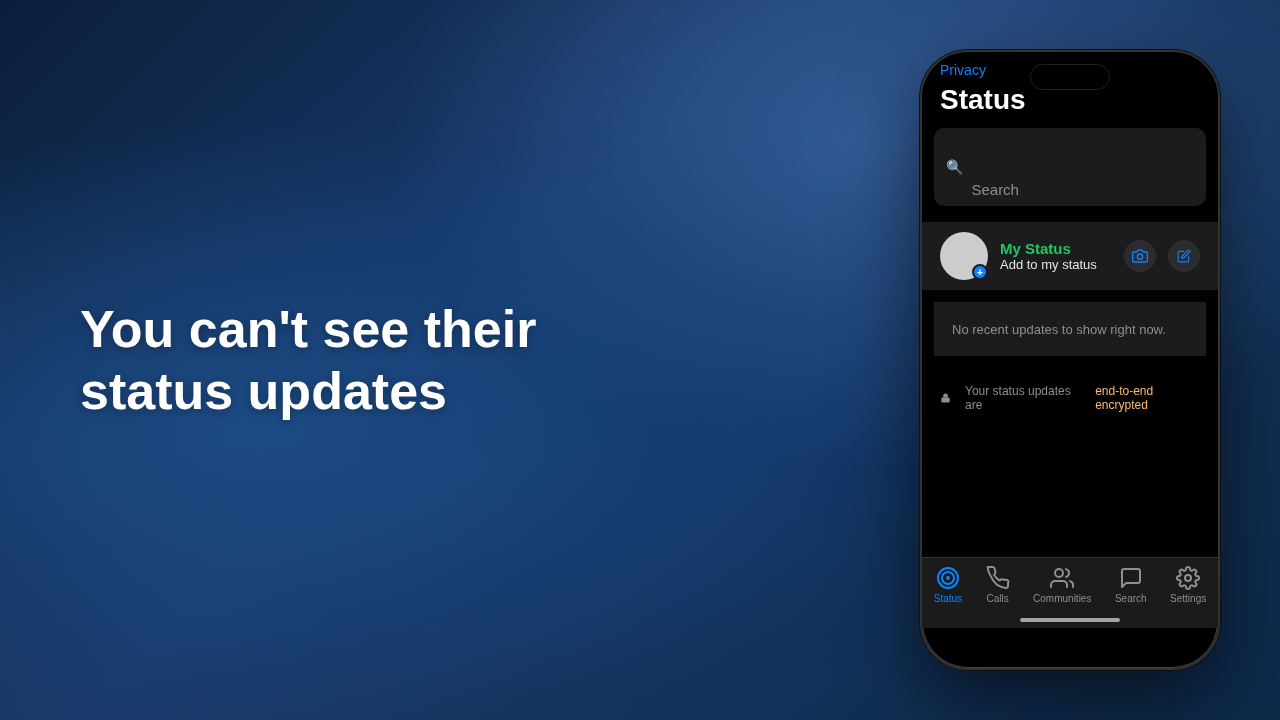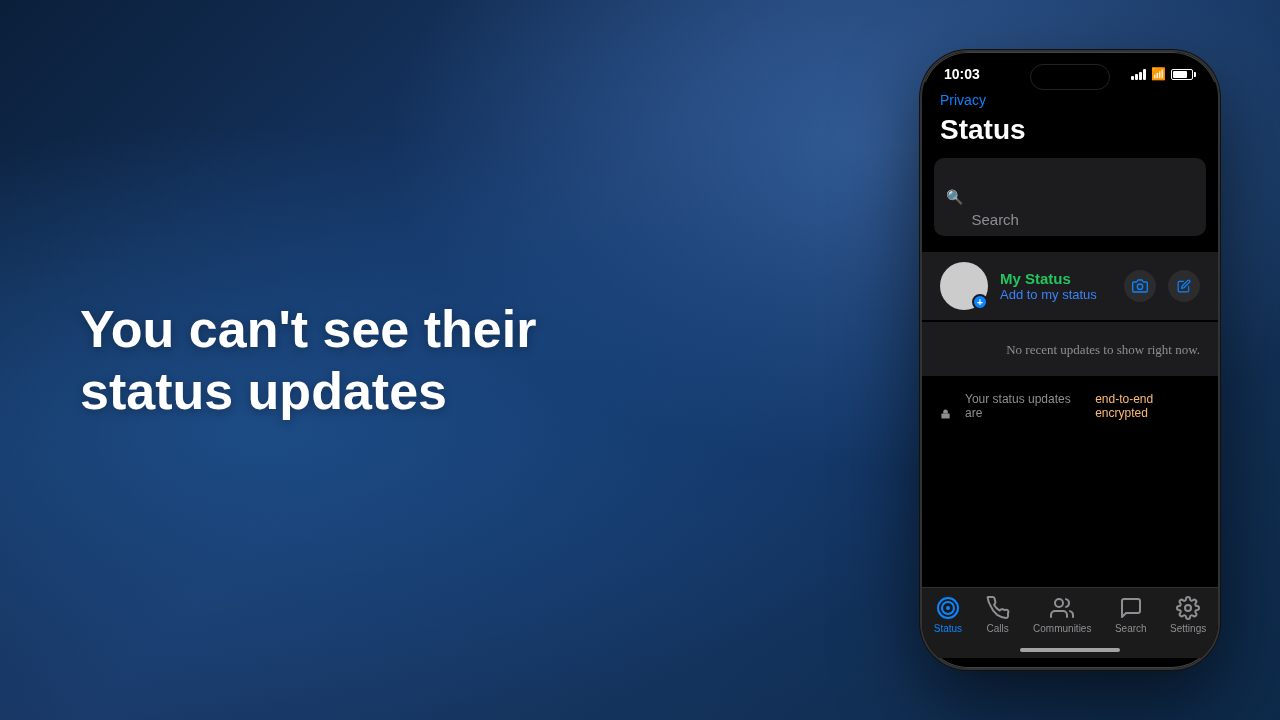--- a/index.html
+++ b/index.html
@@ -237,21 +237,21 @@
       flex: 1;
     }
 
     .status-name {
       color: #22c55e;
       font-size: 15px;
       font-weight: 600;
     }
 
     .status-sub {
-      color: #3b82f6;
+      color: #e5e5e5;
       font-size: 13px;
     }
 
     .status-actions {
       display: flex;
       gap: 12px;
       align-items: center;
     }
 
     .action-btn {
@@ -262,35 +262,34 @@
       display: flex;
       align-items: center;
       justify-content: center;
       color: #0a84ff;
       font-size: 14px;
     }
 
     
     .no-updates {
       background: #1c1c1e;
-      margin: 0;
+      margin: 12px;
       padding: 18px;
-      text-align: right;
-      font-family: Liberation Serif, serif;
+      text-align: left;
     }
 
     .no-updates-text {
       color: #8e8e93;
       font-size: 13px;
     }
 
     
     .encryption-notice {
       display: flex;
-      align-items: flex-end;
+      align-items: center;
       justify-content: center;
       gap: 14px;
       padding: 16px 18px;
       font-size: 12px;
       color: #8e8e93;
     }
 
     .encryption-link {
       color: #fdba74;
     }
@@ -377,38 +376,20 @@
 <div class="bg"></div>
 
 <div class="hero-text">
   <span>You can't see their status updates</span>
 </div>
 
 <div class="phone-wrapper">
   <div class="phone">
     <div class="dynamic-island"></div>
 
-    <div class="status-bar">
-      <span class="status-time">10:03</span>
-      <div class="status-icons">
-        <div class="signal-bars">
-          <div class="signal-bar" style="height:4px"></div>
-          <div class="signal-bar" style="height:6px"></div>
-          <div class="signal-bar" style="height:8px"></div>
-          <div class="signal-bar" style="height:11px"></div>
-        </div>
-        <span class="wifi-icon">📶</span>
-        <div class="battery-icon">
-          <div class="battery-body">
-            <div class="battery-fill"></div>
-          </div>
-          <div class="battery-tip"></div>
-        </div>
-      </div>
-    </div>
 
     <div class="app-content">
 
       <a class="privacy-link">Privacy</a>
 
       <div class="status-title">Status</div>
 
       <div class="search-bar">
         <span class="search-icon-svg">🔍</span>
         <span class="search-text">Search</span>

